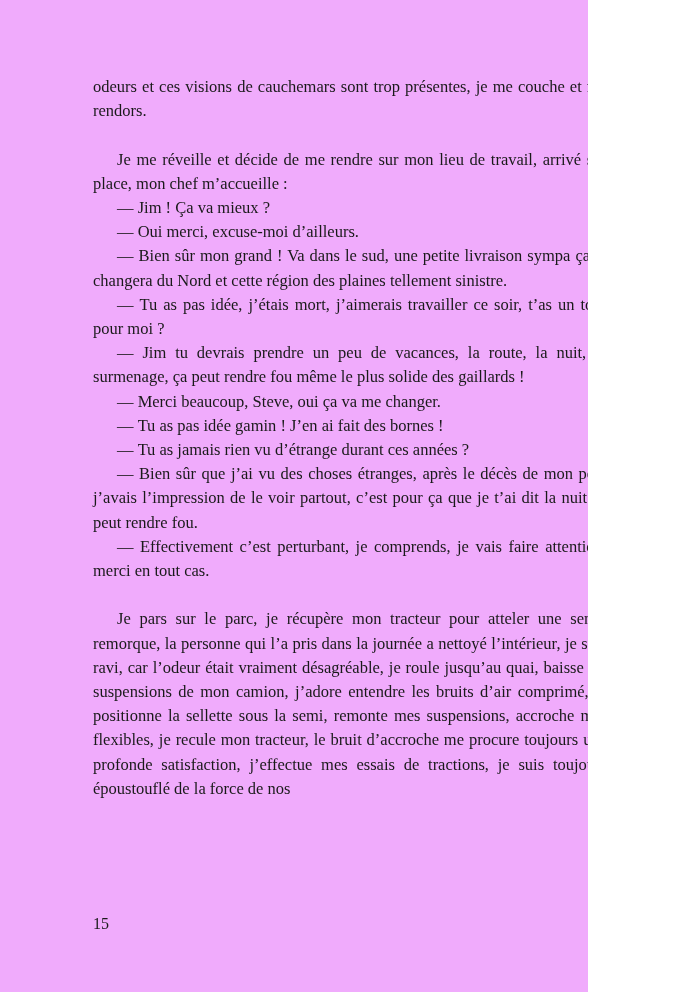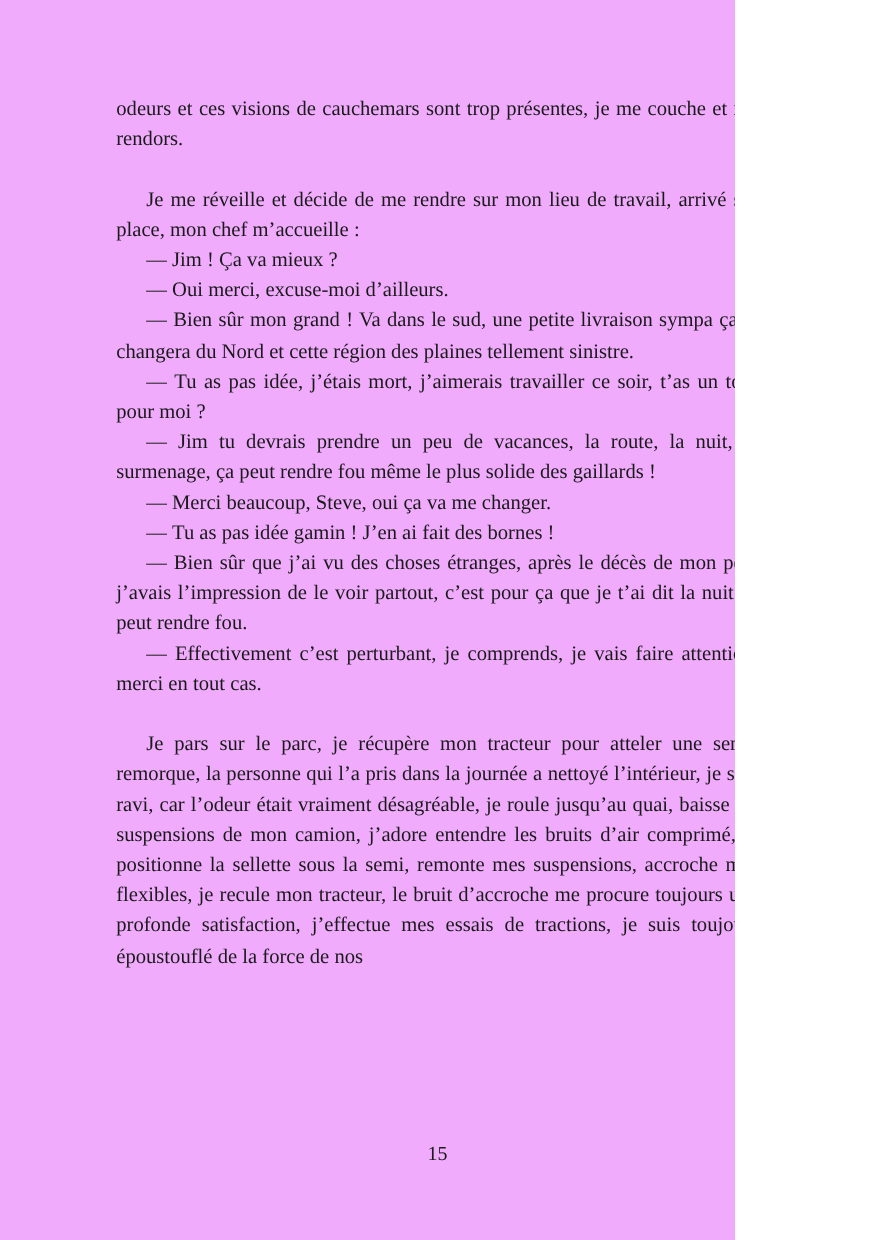--- a/index.html
+++ b/index.html
@@ -35,41 +35,42 @@
       text-indent: 24px;
     }
     .text-block p.spaced {
       margin-top: 24.2px;
     }
     .page-number {
       position: absolute;
       left: 93px;
       top: 912px;
       width: 514px;
-      text-align: center;
+      text-align: left;
       font-size: 16px;
       line-height: 24.2px;
       color: #1a1a1a;
     }
   </style>
 </head>
 <body>
 
 <div class="book-page">
 
   <div class="text-block">
     <p>odeurs et ces visions de cauchemars sont trop présentes, je me couche et me rendors.</p>
     <p class="indent spaced">Je me réveille et décide de me rendre sur mon lieu de travail, arrivé sur place, mon chef m’accueille&nbsp;:</p>
     <p class="indent">—&nbsp;Jim&nbsp;! Ça va mieux&nbsp;?</p>
     <p class="indent">—&nbsp;Oui merci, excuse-moi d’ailleurs.</p>
     <p class="indent">—&nbsp;Bien sûr mon grand&nbsp;! Va dans le sud, une petite livraison sympa ça te changera du Nord et cette région des plaines tellement sinistre.</p>
     <p class="indent">—&nbsp;Tu as pas idée, j’étais mort, j’aimerais travailler ce soir, t’as un tour pour moi&nbsp;?</p>
     <p class="indent">—&nbsp;Jim tu devrais prendre un peu de vacances, la route, la nuit, le surmenage, ça peut rendre fou même le plus solide des gaillards&nbsp;!</p>
     <p class="indent">—&nbsp;Merci beaucoup, Steve, oui ça va me changer.</p>
     <p class="indent">—&nbsp;Tu as pas idée gamin&nbsp;! J’en ai fait des bornes&nbsp;!</p>
+    <p class="indent">—&nbsp;Tu as jamais rien vu d’étrange durant ces années&nbsp;?</p>
     <p class="indent">—&nbsp;Bien sûr que j’ai vu des choses étranges, après le décès de mon père j’avais l’impression de le voir partout, c’est pour ça que je t’ai dit la nuit ça peut rendre fou.</p>
     <p class="indent">—&nbsp;Effectivement c’est perturbant, je comprends, je vais faire attention, merci en tout cas.</p>
     <p class="indent spaced">Je pars sur le parc, je récupère mon tracteur pour atteler une semi-remorque, la personne qui l’a pris dans la journée a nettoyé l’intérieur, je suis ravi, car l’odeur était vraiment désagréable, je roule jusqu’au quai, baisse les suspensions de mon camion, j’adore entendre les bruits d’air comprimé, je positionne la sellette sous la semi, remonte mes suspensions, accroche mes flexibles, je recule mon tracteur, le bruit d’accroche me procure toujours une profonde satisfaction, j’effectue mes essais de tractions, je suis toujours époustouflé de la force de nos</p>
   </div>
 
   <div class="page-number">15</div>
 
 </div>
 
 </body></html>

